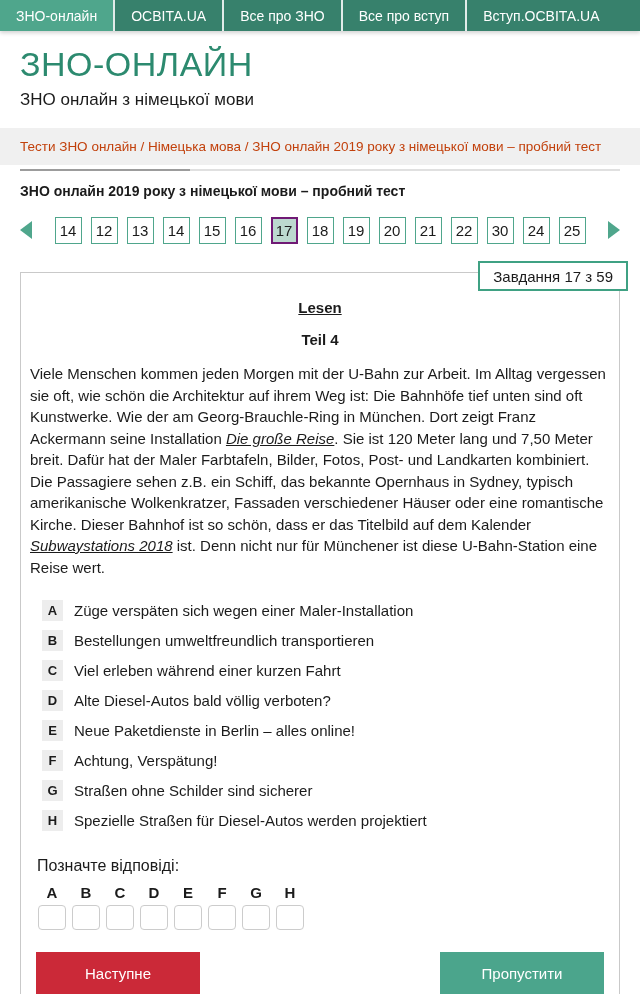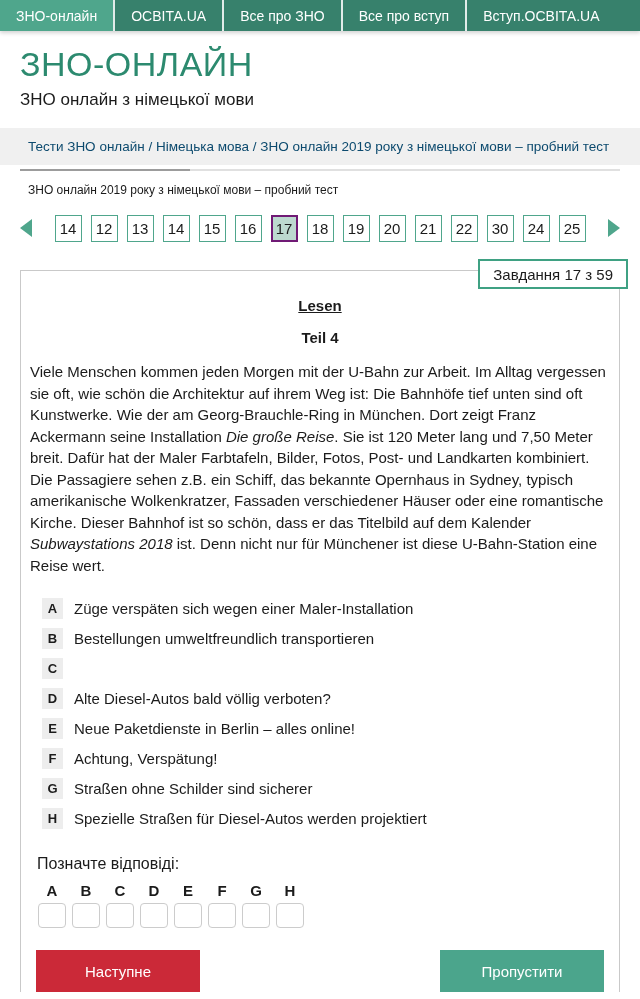--- a/index.html
+++ b/index.html
@@ -13,43 +13,43 @@
   .nav-item { color:#fff; font-size:14px; display:flex; align-items:center; justify-content:center;
               padding:0 16px; border-left:2px solid rgba(255,255,255,.85); cursor:pointer; white-space:nowrap; }
   .nav-item.first { border-left:none; }
   .nav-item.active { background:#4fa68c; }
   
   .site-header { height:97px; padding:14px 20px 0; }
   .site-title { color:#2c8a6f; font-size:34px; font-weight:400; letter-spacing:.5px; line-height:38px; margin:0; }
   .site-subtitle { font-size:17px; margin-top:7px; }
   
   .breadcrumb { background:#f0f0f0; height:37px; display:flex; align-items:center;
-                padding:0 28px; color:#0c4a6e; font-size:13.5px; white-space:nowrap; }
+                padding:0 20px; color:#c2410c; font-size:13.5px; white-space:nowrap; }
   
   .main { padding:0 20px; }
   .divider { margin-top:4px; height:2px; background:#e0e0e0; position:relative; }
   .divider-dark { position:absolute; left:0; top:0; height:2px; width:170px; background:#9c9c9c; }
-  .page-title { font-size:12px; font-weight:400; margin:12px 8px 0; }
+  .page-title { font-size:14px; font-weight:700; margin:12px 0 0; }
   
   .pagination { display:flex; align-items:center; margin-top:17px; height:28px; }
   .pag-arrow { width:0; height:0; border-style:solid; cursor:pointer; flex:none; }
   .pag-arrow.left  { border-width:9px 12px 9px 0; border-color:transparent #4fa68c transparent transparent; }
   .pag-arrow.right { border-width:9px 0 9px 12px; border-color:transparent transparent transparent #4fa68c; }
   .pag-numbers { display:flex; gap:9px; flex:1; justify-content:center; }
   .pag-box { width:27px; height:27px; border:1.5px solid #4fa68c; background:#fff; cursor:pointer;
              display:flex; align-items:center; justify-content:center; font-size:15px; }
   .pag-box.current { border:2px solid #701a75; background:#bcd9cf; }
   
   .qbox { margin-top:28px; border:1px solid #c9c9c9; border-bottom:none; position:relative; height:722px; }
   .task-badge { position:absolute; top:-12px; right:-9px; background:#fff; border:2px solid #3fa183;
                 height:30px; padding:0 13px; font-size:15px; display:flex; align-items:center; }
   .section-title { text-align:center; font-weight:700; font-size:15px; margin-top:26px;text-decoration:underline; }
   .part-title { text-align:center; font-weight:700; font-size:15px; margin-top:15px; }
   .passage { margin:15px 8px 0 9px; font-size:15px; line-height:21.5px; }
-  .passage em { font-style:italic; }
+  .passage em { font-style:italic;text-decoration:underline; }
   .options-list { margin:22px 0 0 21px; }
   .option-row { display:flex; align-items:center; height:21px; margin-bottom:9px; }
   .option-letter { width:21px; height:21px; flex:none; background:#ededed; font-weight:700; font-size:13px;
                    display:flex; align-items:center; justify-content:center; margin-right:11px; }
   .option-text { font-size:15px; white-space:nowrap; }
   .answer-section { margin:26px 0 0 16px; }
   .answer-label { font-size:16px; }
   .answer-grid { display:flex; gap:4px; margin-top:9px; }
   .answer-col { width:30px; text-align:center; }
   .answer-letter { font-weight:700; font-size:15px; height:18px; line-height:18px; }
@@ -121,20 +121,21 @@
     <span class="option-text">Züge verspäten sich wegen einer Maler-Installation</span>
   </div>
 
   <div class="option-row">
     <span class="option-letter">B</span>
     <span class="option-text">Bestellungen umweltfreundlich transportieren</span>
   </div>
 
   <div class="option-row">
     <span class="option-letter">C</span>
+    <span class="option-text">Viel erleben während einer kurzen Fahrt</span>
   </div>
 
   <div class="option-row">
     <span class="option-letter">D</span>
     <span class="option-text">Alte Diesel-Autos bald völlig verboten?</span>
   </div>
 
   <div class="option-row">
     <span class="option-letter">E</span>
     <span class="option-text">Neue Paketdienste in Berlin – alles online!</span>

